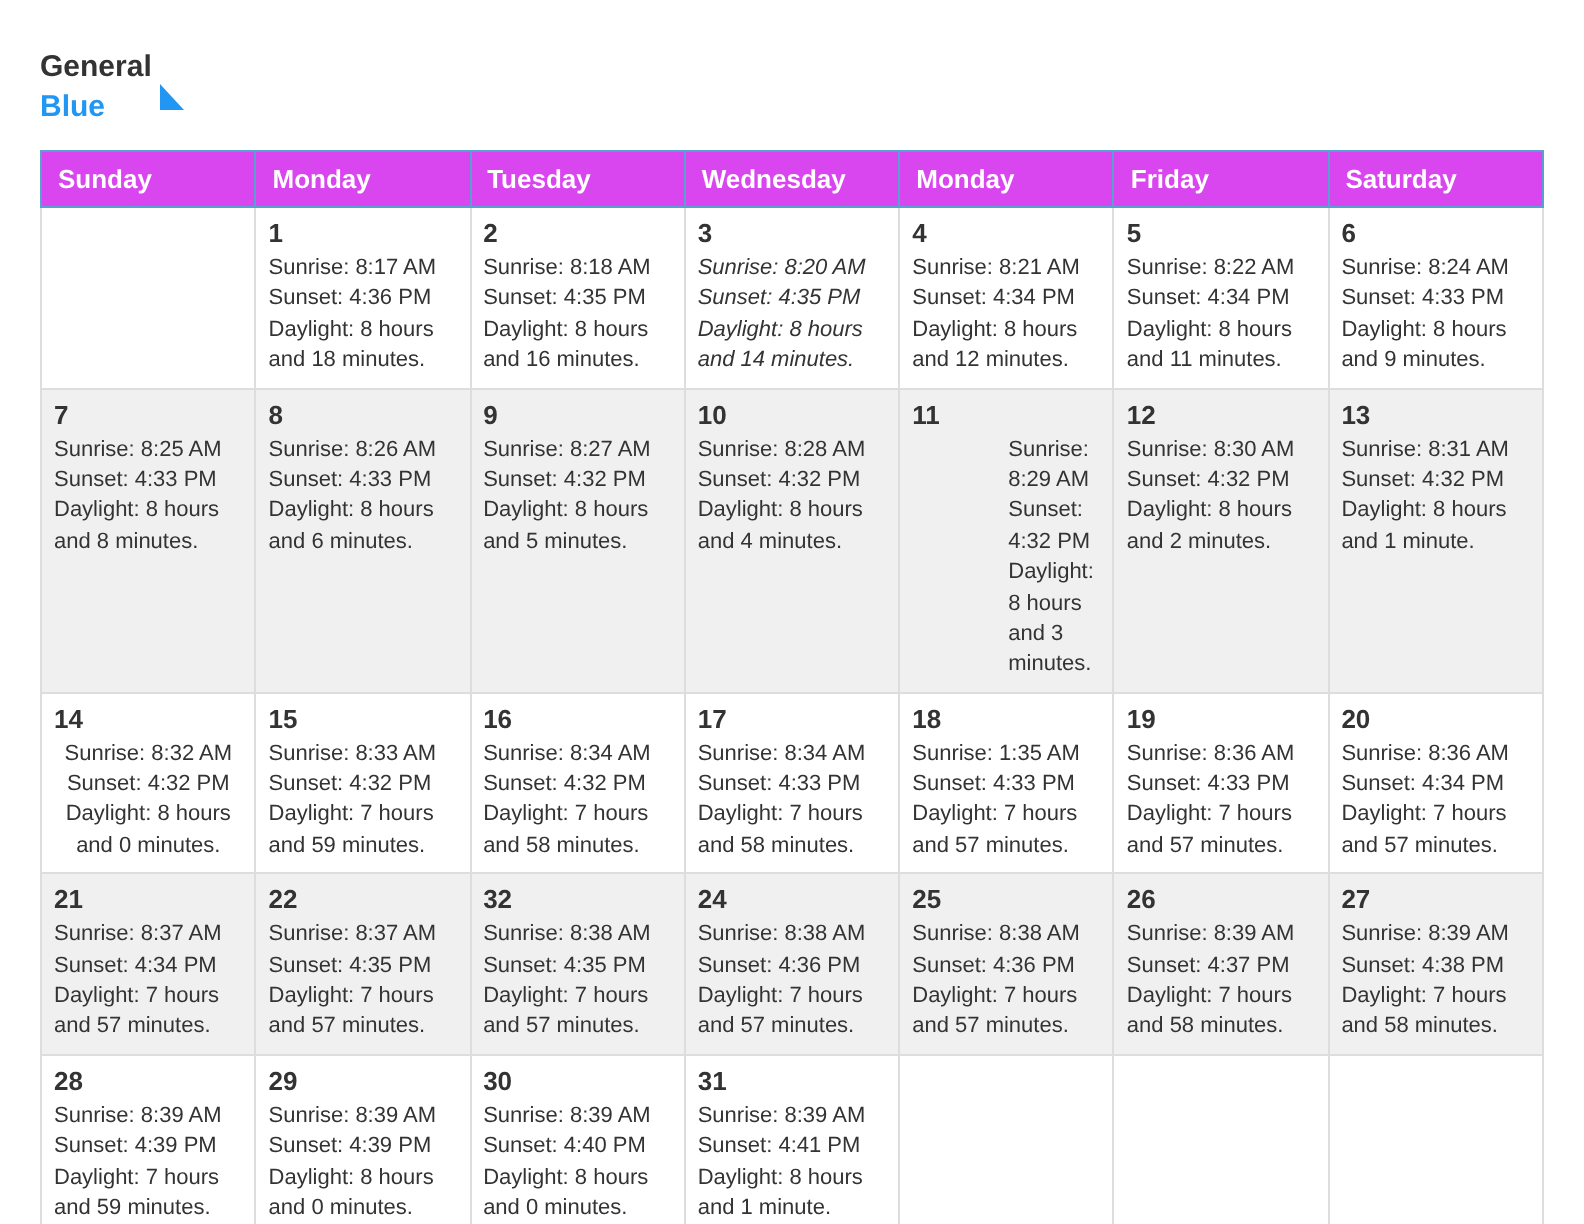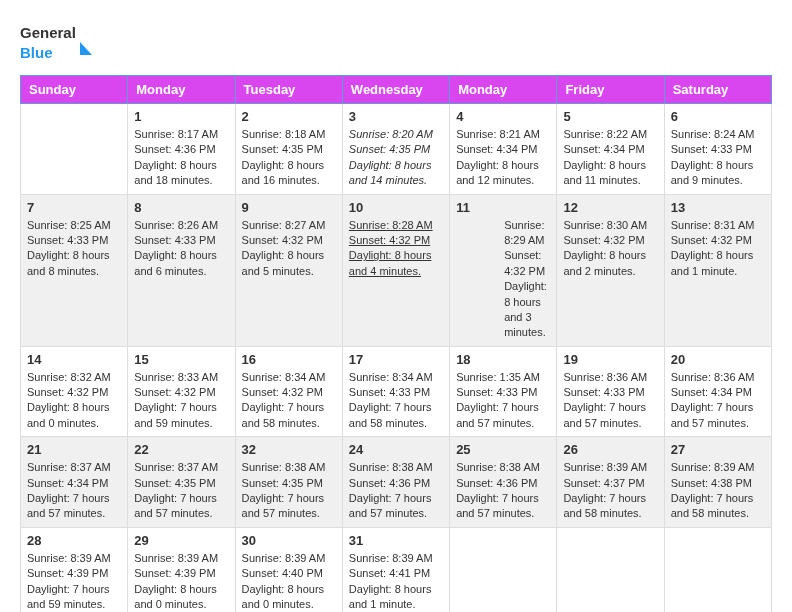--- a/index.html
+++ b/index.html
@@ -170,21 +170,21 @@
         </td>
         <td>
           <span class="day-number">9</span>
           <div class="day-info" style="white-space: pre-line;">Sunrise: 8:27 AM
 Sunset: 4:32 PM
 Daylight: 8 hours
 and 5 minutes.</div>
         </td>
         <td>
           <span class="day-number">10</span>
-          <div class="day-info" style="white-space: pre-line; text-decoration: underline;">Sunrise: 8:28 AM
+          <div class="day-info" style="white-space: pre-line;">Sunrise: 8:28 AM
 Sunset: 4:32 PM
 Daylight: 8 hours
 and 4 minutes.</div>
         </td>
         <td>
           <span class="day-number">11</span>
           <div class="day-info" style="white-space: pre-line; margin-left: 48px;">Sunrise: 8:29 AM
 Sunset: 4:32 PM
 Daylight: 8 hours
 and 3 minutes.</div>
@@ -200,21 +200,21 @@
           <span class="day-number">13</span>
           <div class="day-info" style="white-space: pre-line;">Sunrise: 8:31 AM
 Sunset: 4:32 PM
 Daylight: 8 hours
 and 1 minute.</div>
         </td>
       </tr>
       <tr class="row-white">
         <td>
           <span class="day-number">14</span>
-          <div class="day-info" style="white-space: pre-line;">Sunrise: 8:32 AM
+          <div class="day-info" style="white-space: pre-line; text-align: center;">Sunrise: 8:32 AM
 Sunset: 4:32 PM
 Daylight: 8 hours
 and 0 minutes.</div>
         </td>
         <td>
           <span class="day-number">15</span>
           <div class="day-info" style="white-space: pre-line;">Sunrise: 8:33 AM
 Sunset: 4:32 PM
 Daylight: 7 hours
 and 59 minutes.</div>

